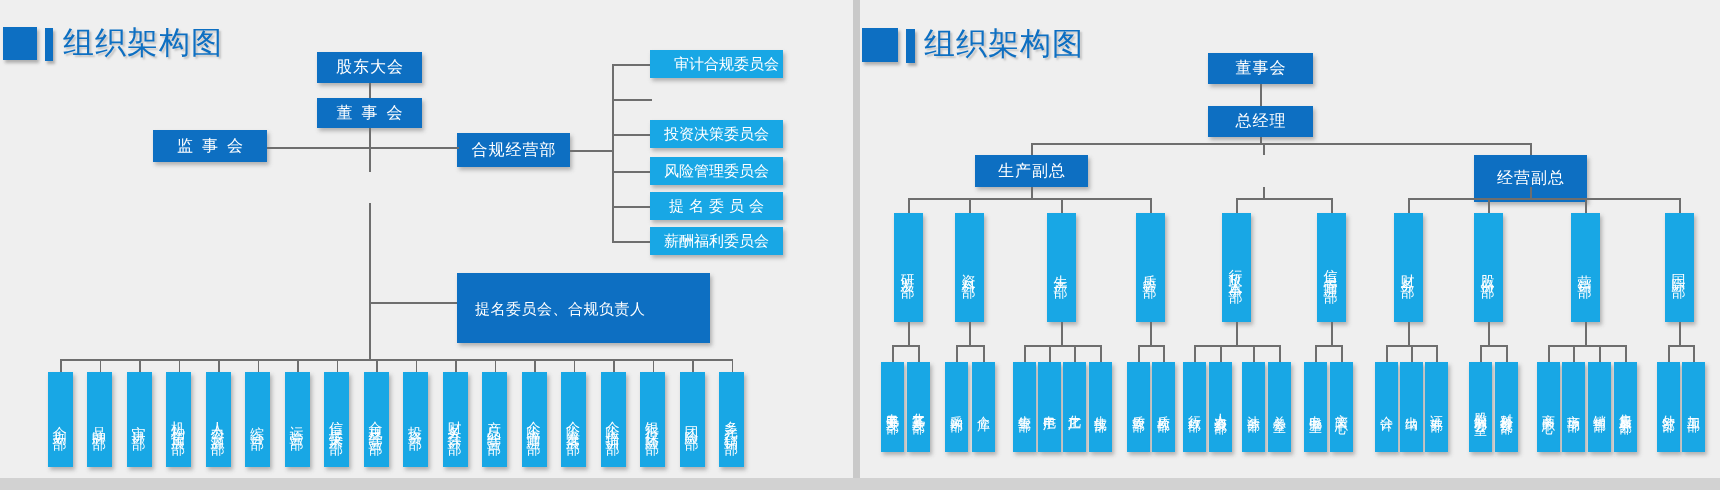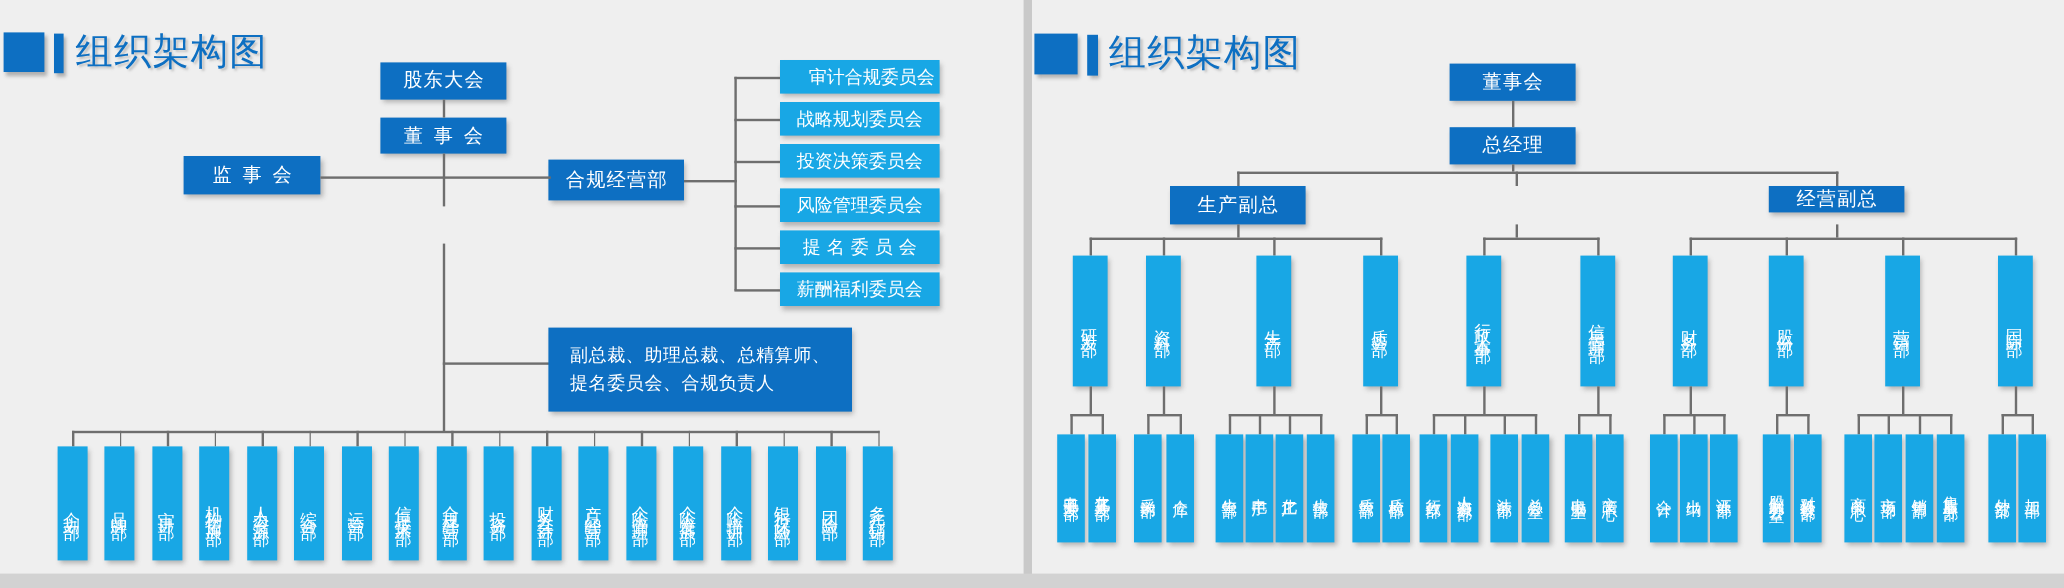--- a/index.html
+++ b/index.html
@@ -59,33 +59,31 @@
     <div class="box dark sp-mid" style="left: 153px; top: 130px; width: 114px; height: 32px;">监事会</div>
     <div class="box dark sp-xs" style="left: 457px; top: 133px; width: 113px; height: 34px;">合规经营部</div>
     <div class="ln" style="left: 369px; top: 83px; width: 1.5px; height: 15px;"></div>
     <div class="ln" style="left: 369px; top: 128px; width: 1.5px; height: 44px;"></div>
     <div class="ln" style="left: 267px; top: 147px; width: 191.5px; height: 1.5px;"></div>
     <div class="ln" style="left: 570px; top: 150px; width: 43.5px; height: 1.5px;"></div>
     <div class="ln" style="left: 612px; top: 64px; width: 1.5px; height: 178px;"></div>
     <div class="ln" style="left: 612px; top: 64px; width: 39.5px; height: 1.5px;"></div>
     <div class="box cyan committee" style="left: 650px; top: 50px; width: 133px; height: 28px; padding-left: 20px;">审计合规委员会</div>
     <div class="ln" style="left: 612px; top: 99px; width: 39.5px; height: 1.5px;"></div>
-    <div class="box cyan committee" style="left: 650px; top: 85px; width: 133px; height: 28px;">战略规划委员会</div>
     <div class="ln" style="left: 612px; top: 134px; width: 39.5px; height: 1.5px;"></div>
     <div class="box cyan committee" style="left: 650px; top: 120px; width: 133px; height: 28px;">投资决策委员会</div>
     <div class="ln" style="left: 612px; top: 171px; width: 39.5px; height: 1.5px;"></div>
     <div class="box cyan committee" style="left: 650px; top: 157px; width: 133px; height: 28px;">风险管理委员会</div>
     <div class="ln" style="left: 612px; top: 206px; width: 39.5px; height: 1.5px;"></div>
     <div class="box cyan committee sp-sm" style="left: 650px; top: 192px; width: 133px; height: 28px;">提名委员会</div>
     <div class="ln" style="left: 612px; top: 241px; width: 39.5px; height: 1.5px;"></div>
     <div class="box cyan committee" style="left: 650px; top: 227px; width: 133px; height: 28px;">薪酬福利委员会</div>
     <div class="ln" style="left: 369px; top: 203px; width: 1.5px; height: 157px;"></div>
     <div class="ln" style="left: 369px; top: 302px; width: 89.5px; height: 1.5px;"></div>
     <div class="box dark notebox" style="left: 457px; top: 273px; width: 253px; height: 70px;">
-      <div class="">副总裁、助理总裁、总精算师、</div>
       <div class="">提名委员会、合规负责人</div>
     </div>
     <div class="ln" style="left: 60px; top: 359px; width: 673px; height: 1.5px;"></div>
     <div class="ln" style="left: 60px; top: 359px; width: 1.5px; height: 13px;"></div>
     <div class="box cyan vt" style="left: 47.5px; top: 372px; width: 25px; height: 95px;">企划部</div>
     <div class="ln" style="left: 99.5px; top: 359px; width: 1.5px; height: 13px;"></div>
     <div class="box cyan vt" style="left: 87px; top: 372px; width: 25px; height: 95px;">品牌部</div>
     <div class="ln" style="left: 139px; top: 359px; width: 1.5px; height: 13px;"></div>
     <div class="box cyan vt" style="left: 126.5px; top: 372px; width: 25px; height: 95px;">审计部</div>
     <div class="ln" style="left: 178.5px; top: 359px; width: 1.5px; height: 13px;"></div>
@@ -120,21 +118,21 @@
     <div class="box cyan vt" style="left: 719px; top: 372px; width: 25px; height: 95px;">多元行销部</div>
     <div class="box dark sp-xs" style="left: 1208px; top: 53px; width: 105px; height: 31px;">董事会</div>
     <div class="box dark sp-xs" style="left: 1208px; top: 106px; width: 105px; height: 31px;">总经理</div>
     <div class="ln" style="left: 1260px; top: 84px; width: 1.5px; height: 22px;"></div>
     <div class="ln" style="left: 1260px; top: 137px; width: 1.5px; height: 6px;"></div>
     <div class="ln" style="left: 1031px; top: 143px; width: 500.5px; height: 1.5px;"></div>
     <div class="ln" style="left: 1031px; top: 143px; width: 1.5px; height: 12px;"></div>
     <div class="box dark sp-xs" style="left: 975px; top: 155px; width: 113px; height: 32px;">生产副总</div>
     <div class="ln" style="left: 1263px; top: 143px; width: 1.5px; height: 12px;"></div>
     <div class="ln" style="left: 1530px; top: 143px; width: 1.5px; height: 12px;"></div>
-    <div class="box dark sp-xs" style="left: 1474px; top: 155px; width: 113px; height: 22px;">经营副总</div>
+    <div class="box dark sp-xs" style="left: 1474px; top: 155px; width: 113px; height: 47px;">经营副总</div>
     <div class="ln" style="left: 1031px; top: 187px; width: 1.5px; height: 11px;"></div>
     <div class="ln" style="left: 908px; top: 198px; width: 243.5px; height: 1.5px;"></div>
     <div class="ln" style="left: 908px; top: 198px; width: 1.5px; height: 15px;"></div>
     <div class="ln" style="left: 969px; top: 198px; width: 1.5px; height: 15px;"></div>
     <div class="ln" style="left: 1061px; top: 198px; width: 1.5px; height: 15px;"></div>
     <div class="ln" style="left: 1150px; top: 198px; width: 1.5px; height: 15px;"></div>
     <div class="box cyan vt" style="left: 893.5px; top: 213px; width: 29px; height: 109px;">研发部</div>
     <div class="ln" style="left: 908px; top: 322px; width: 1.5px; height: 23px;"></div>
     <div class="ln" style="left: 892px; top: 345px; width: 27.5px; height: 1.5px;"></div>
     <div class="ln" style="left: 892px; top: 345px; width: 1.5px; height: 17px;"></div>

